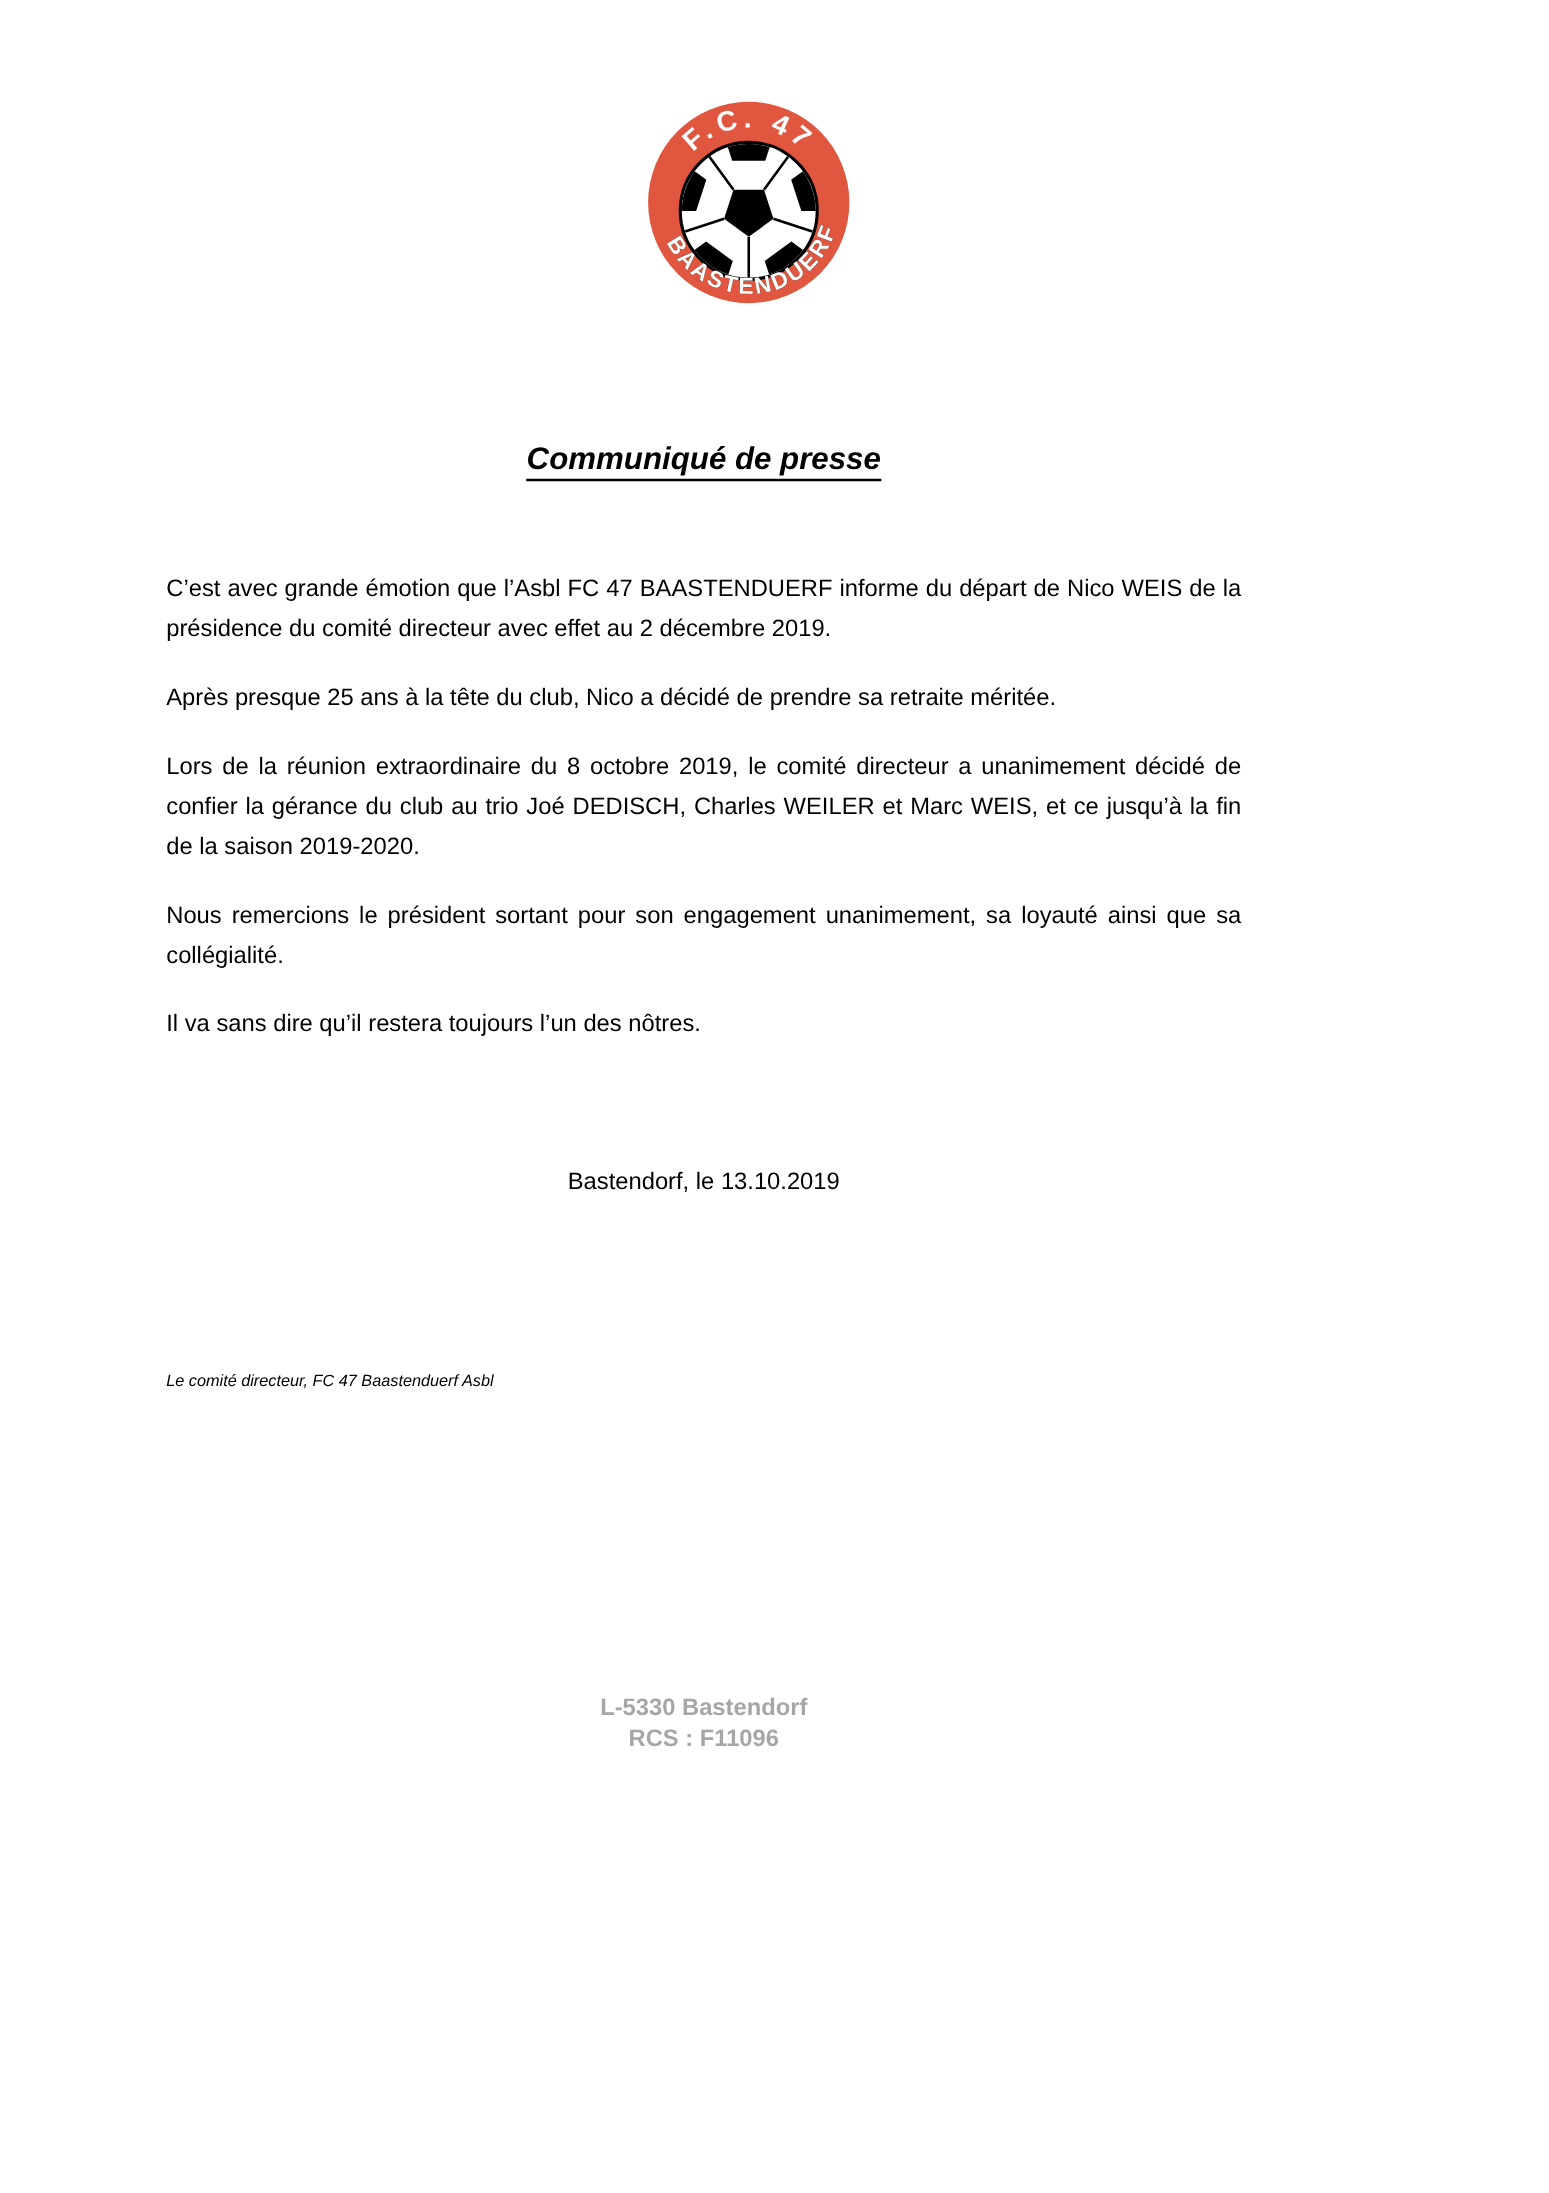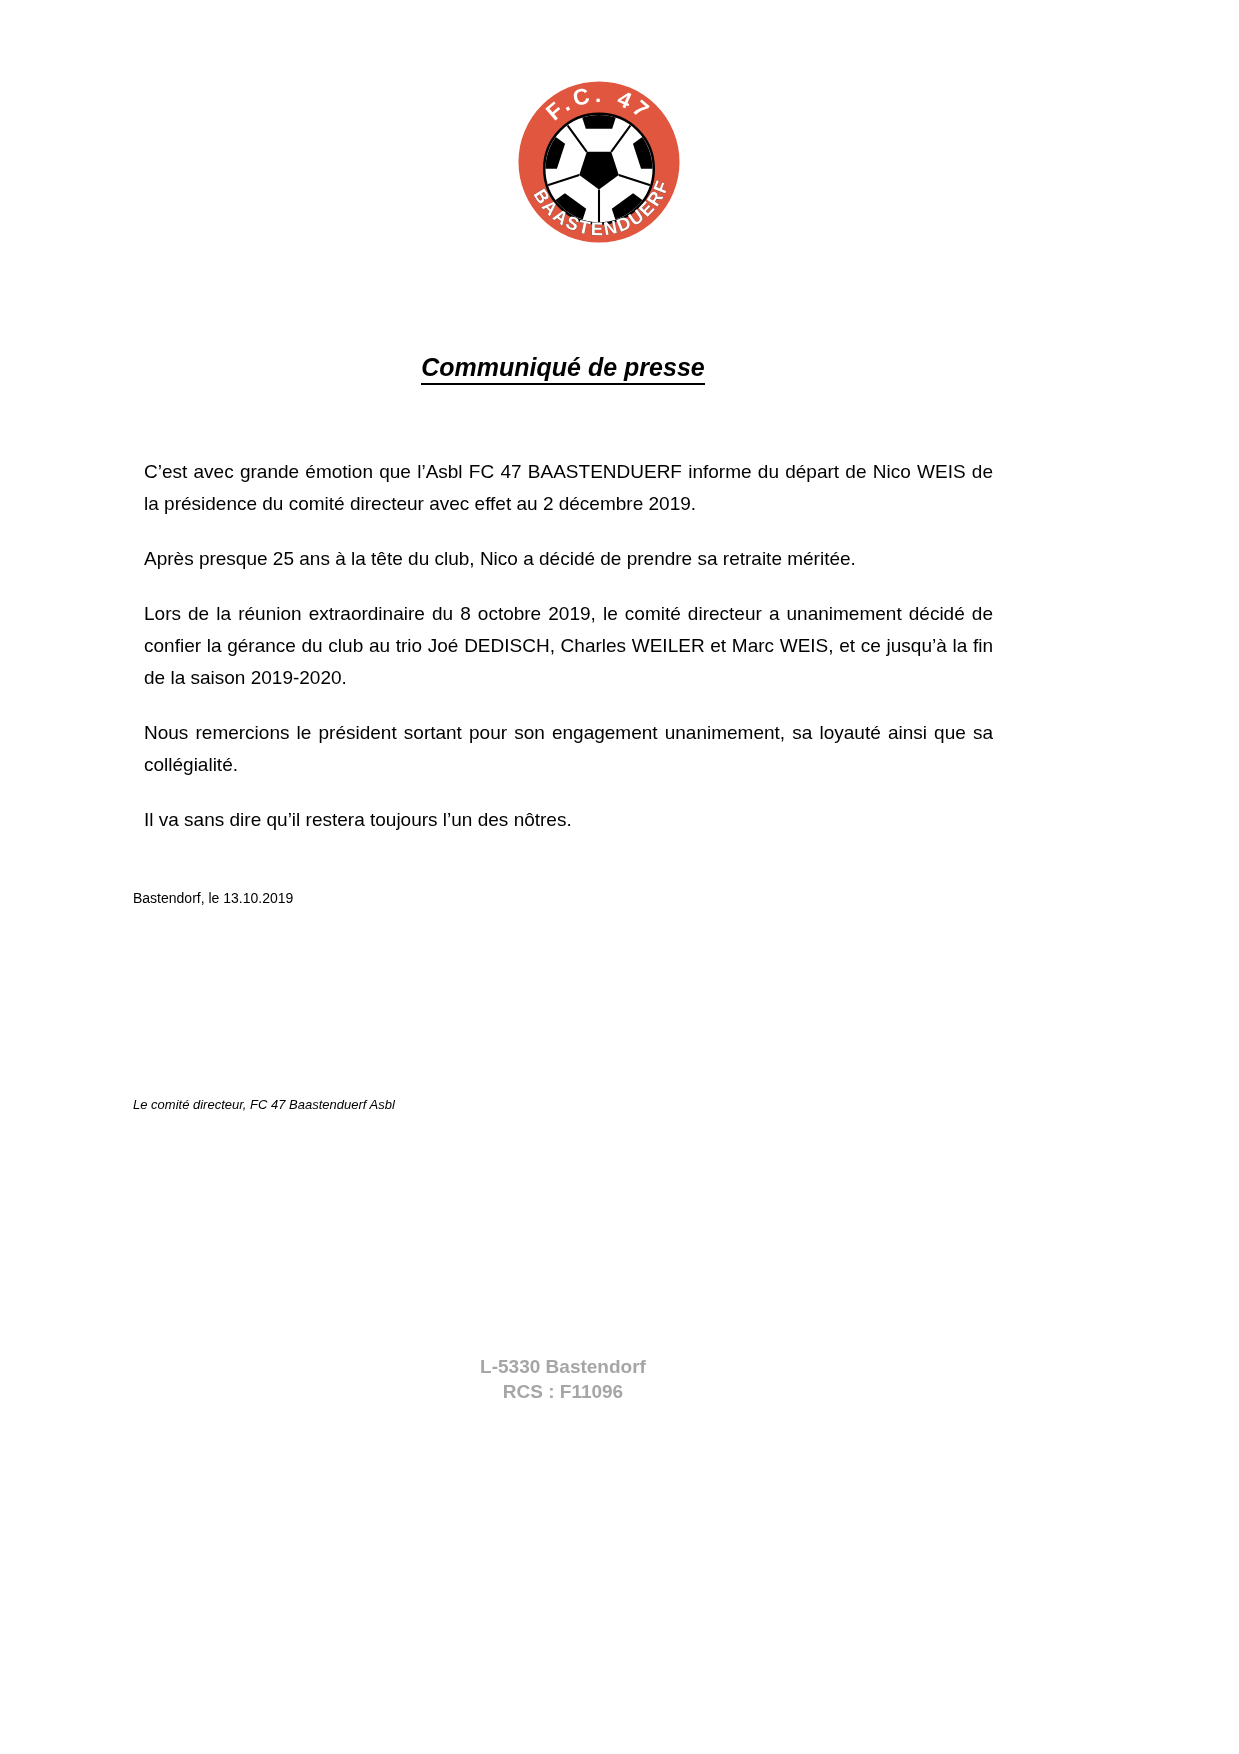--- a/index.html
+++ b/index.html
@@ -27,25 +27,25 @@
     display:inline-block;
     border-bottom:2px solid #000;
     padding-bottom:1px;
   }
 
   .content {
     position:absolute; top:456px; left:133px; width:860px;
     font-size:19px; line-height:32px;
     text-align:justify;
   }
-  .content p { margin:0 0 23px 11px; }
+  .content p { margin:0 0 23px 0; }
 
   .dateline {
-    position:absolute; top:884px; left:133px; width:860px;
-    font-size:14px; line-height:28px;
+    position:absolute; top:932px; left:133px; width:860px;
+    font-size:19px; line-height:28px;text-align:center;
   }
   .signature {
     position:absolute; top:1070px; left:133px; width:860px;
     font-size:13px; font-style:italic; line-height:28px;margin-top:21px;
   }
 
   .footer {
     position:absolute; top:1354px; left:133px; width:860px;
     text-align:center;
     font-size:19px; font-weight:bold; line-height:25px;

